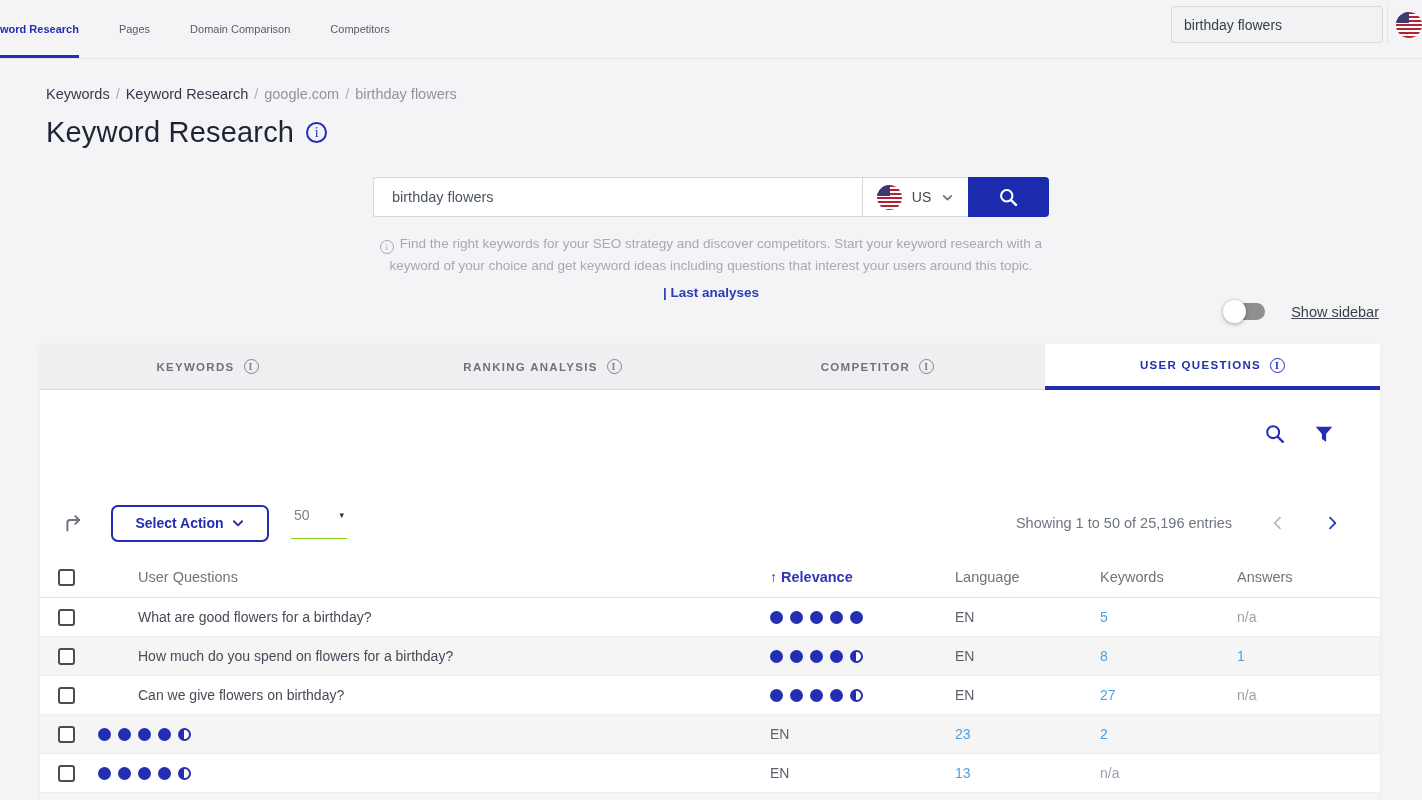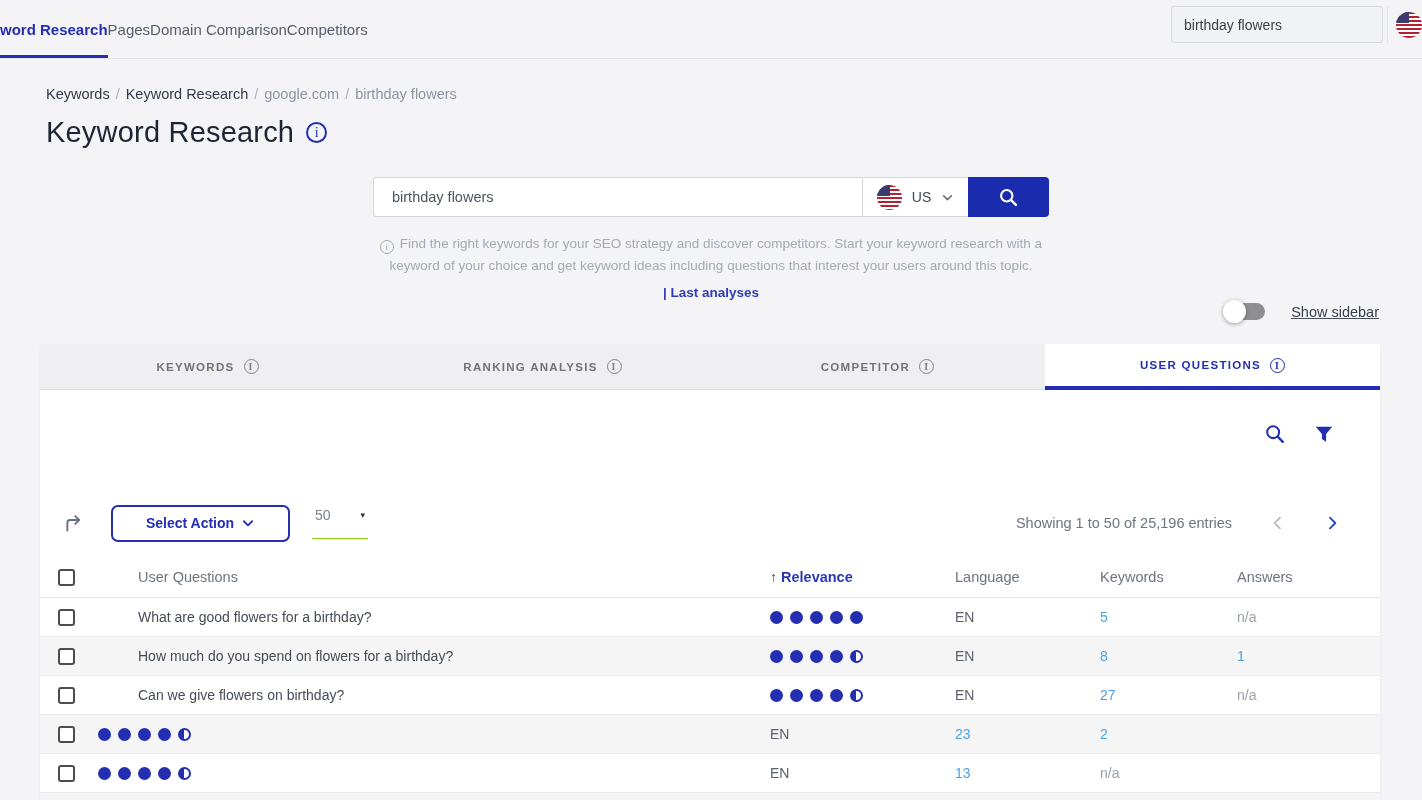--- a/index.html
+++ b/index.html
@@ -8,24 +8,24 @@
     font-family:"Liberation Sans","DejaVu Sans",sans-serif;
     background:#f4f4f6; color:#454c57; position:relative;
   }
   :root{
     --blue:#232eb3; --link:#4aa3e0; --gray:#6d747e; --lgray:#9aa2ac;
     --navy:#1d2534; --border:#e2e2e5;
   }
 
   
   .topnav{ height:59px; display:flex; align-items:stretch; border-bottom:1px solid #e5e5e7; position:relative; }
-  .nav-item{ display:flex; align-items:center; font-size:15px; color:#565d68; cursor:pointer;
+  .nav-item{ display:flex; align-items:center; font-size:11px; color:#565d68; cursor:pointer;
              border-bottom:3px solid transparent; padding-top:3px; }
   .nav-item.active{ color:var(--blue); border-bottom-color:var(--blue); font-weight:600; }
-  .nav-item+.nav-item{ }
+  .nav-item+.nav-item{ margin-left:40px; }
   .topnav-search{ position:absolute; right:0; top:6px; height:37px; display:flex; align-items:center; }
   .topnav-input{ width:212px; height:37px; background:#f1f2f3; border:1px solid #d7d9db; border-radius:3px;
                  font-size:14px; color:#3b4048; padding:0 12px; outline:none;
                  font-family:"Liberation Sans",sans-serif; }
   .topnav-divider{ width:1px; height:37px; background:#e2e3e5; margin-left:4px; }
 
   
   .flag{ width:26px; height:26px; border-radius:50%; overflow:hidden; position:relative; flex:none;
          background:repeating-linear-gradient(#b22234 0 2px,#fff 2px 4px); }
   .flag::before{ content:""; position:absolute; left:0; top:0; width:13px; height:11px; background:#3c3b6e; }
@@ -79,21 +79,21 @@
         color:#71717a; font-weight:600; text-transform:uppercase; }
   .tab.active{ background:#fff; color:var(--blue); border-bottom:4px solid var(--blue); }
 
   .panel-tools{ height:114px; position:relative; }
   .tool-icon{ position:absolute; top:33px; width:22px; height:22px; color:var(--blue); cursor:pointer; }
   .tool-icon.search{ right:94px; }
   .tool-icon.filter{ right:45px; }
 
   .toolbar{ display:flex; align-items:center; padding:0 40px 0 23px; height:38px; }
   .export-icon{ width:21px; height:21px; color:#6b7280; cursor:pointer; flex:none; }
-  .select-action{ margin-left:27px; height:37px; width:179px; border:2px solid var(--blue); border-radius:7px;
+  .select-action{ margin-left:27px; height:37px; width:158px; border:2px solid var(--blue); border-radius:7px;
                   background:#fff; color:var(--blue); font-size:14px; font-weight:700; cursor:pointer;
                   display:flex; align-items:center; justify-content:center; gap:7px;
                   font-family:"Liberation Sans",sans-serif; }
   .page-size{ margin-left:22px; width:56px; border-bottom:1px solid #84cc16; display:flex; align-items:center;
               justify-content:space-between; padding:0 3px 15px 3px; cursor:pointer; }
   .page-size-value{ font-size:14px; color:#7a828c; }
   .page-size-caret{ font-size:9px; color:#333; }
   .toolbar-right{ margin-left:auto; display:flex; align-items:center; gap:38px; }
   .showing-text{ font-size:14.5px; color:#6d7580; }
   .page-prev{ width:16px; height:16px; color:#b0b5bc; cursor:default; }

